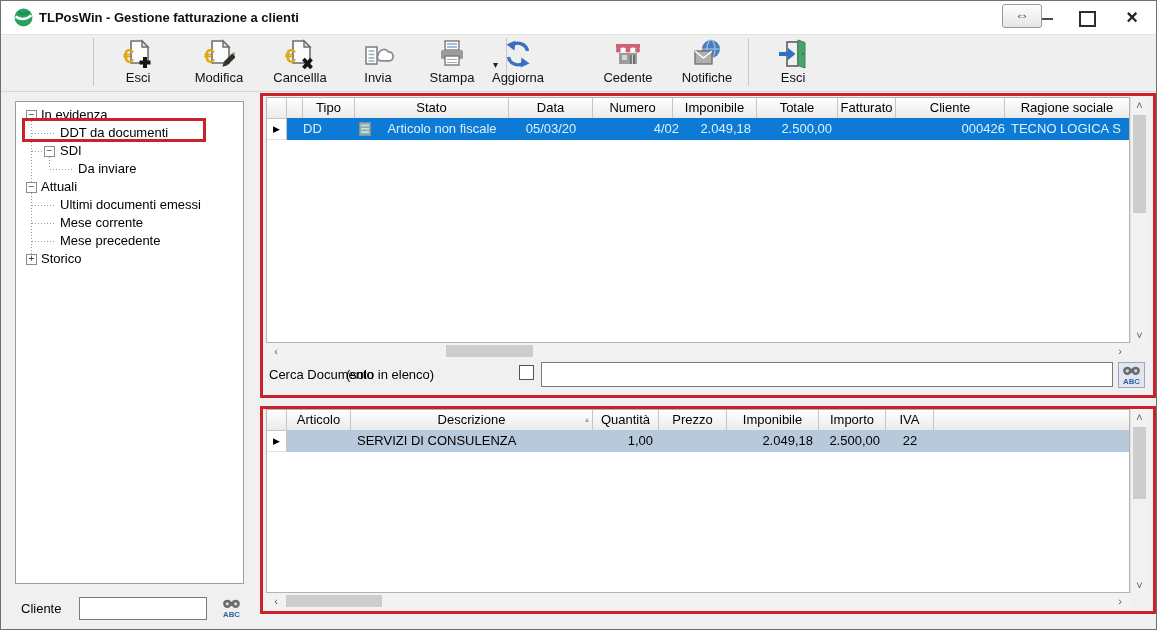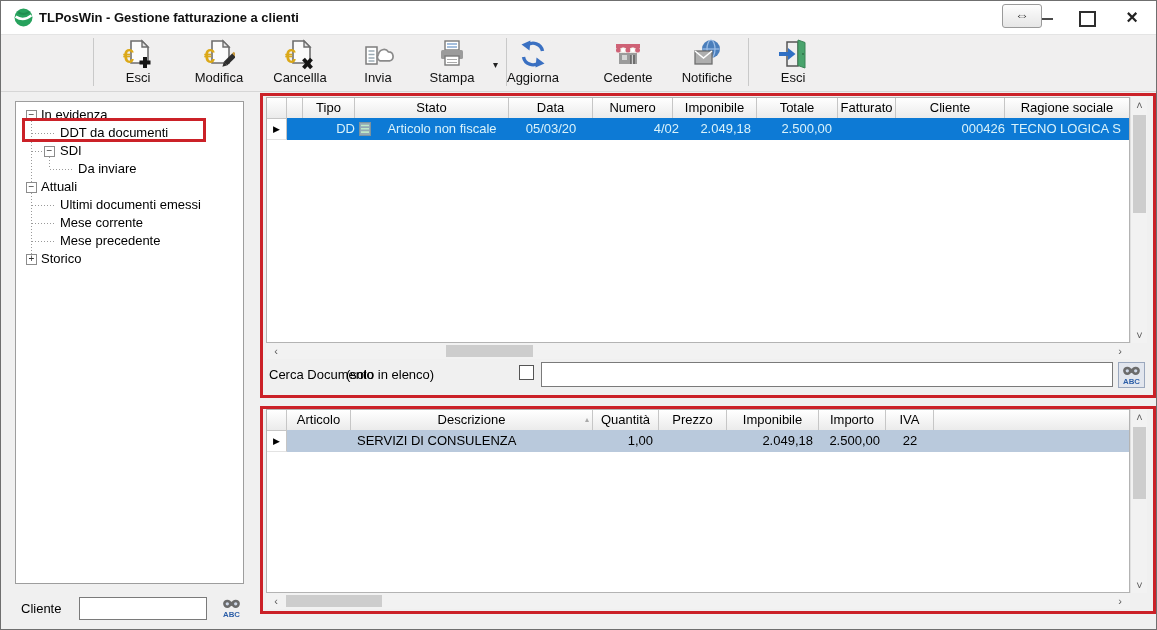--- a/index.html
+++ b/index.html
@@ -126,21 +126,21 @@
         <path d="M11 6 h10 M11 9 h10" stroke="#4a7ebb" stroke-width="1.2"></path>
         <rect x="5" y="12" width="22" height="9" rx="1.5" fill="#9b9b9b"></rect>
         <rect x="9" y="18" width="14" height="9" fill="#fff" stroke="#7a7a7a" stroke-width="1.4"></rect>
         <path d="M11 21.5 h10 M11 24.5 h10" stroke="#ababab" stroke-width="1.2"></path>
       </svg>
       <div class="tlabel">Stampa</div>
     </div>
     <div class="tcaret" style="left:492px">▾</div>
     <div class="tsep" style="left:505px"></div>
 
-    <div class="tbtn" style="left:499px">
+    <div class="tbtn" style="left:484px">
       <svg width="32" height="32" viewBox="0 0 32 32">
         <path d="M25.5 13 A 9.5 9.5 0 0 0 10 7.5" fill="none" stroke="#3a70c2" stroke-width="3.4"></path>
         <polygon points="13.5,2.5 4.5,6.5 12.5,12.5" fill="#3a70c2"></polygon>
         <path d="M6.5 19 A 9.5 9.5 0 0 0 22 24.5" fill="none" stroke="#3a70c2" stroke-width="3.4"></path>
         <polygon points="18.5,29.5 27.5,25.5 19.5,19.5" fill="#3a70c2"></polygon>
       </svg>
       <div class="tlabel">Aggiorna</div>
     </div>
 
     <div class="tbtn" style="left:594px">
@@ -227,21 +227,21 @@
       <div class="hc" style="width:84px">Data</div>
       <div class="hc" style="width:80px">Numero</div>
       <div class="hc" style="width:84px">Imponibile</div>
       <div class="hc" style="width:81px">Totale</div>
       <div class="hc" style="width:58px">Fatturato</div>
       <div class="hc" style="width:109px">Cliente</div>
       <div class="hc" style="width:124px;border-right:none">Ragione sociale</div>
     </div>
     <div class="selcell"><span>▶</span></div>
     <div class="band band-top" style="width:842px">
-      <span style="left:16px;width:52px;text-align:right">DD</span>
+      <span style="left:16px;width:52px;text-align:left">DD</span>
       <svg class="abs" style="left:72px;top:4px" width="12" height="14" viewBox="0 0 12 14">
         <rect x="0.5" y="0.5" width="11" height="13" fill="#93a9b6" stroke="#7b939f"></rect>
         <path d="M2 3.5 h8 M2 6.8 h8 M2 10.1 h8" stroke="#bfe8c8" stroke-width="1.6"></path>
       </svg>
       <span style="left:88px;width:134px;text-align:center">Articolo non fiscale</span>
       <span style="left:222px;width:84px;text-align:center">05/03/20</span>
       <span style="left:318px;width:80px;text-align:right;padding-right:6px">4/02</span>
       <span style="left:386px;width:84px;text-align:right;padding-right:6px">2.049,18</span>
       <span style="left:470px;width:81px;text-align:right;padding-right:6px">2.500,00</span>
       <span style="left:551px;width:58px;text-align:center"></span>

